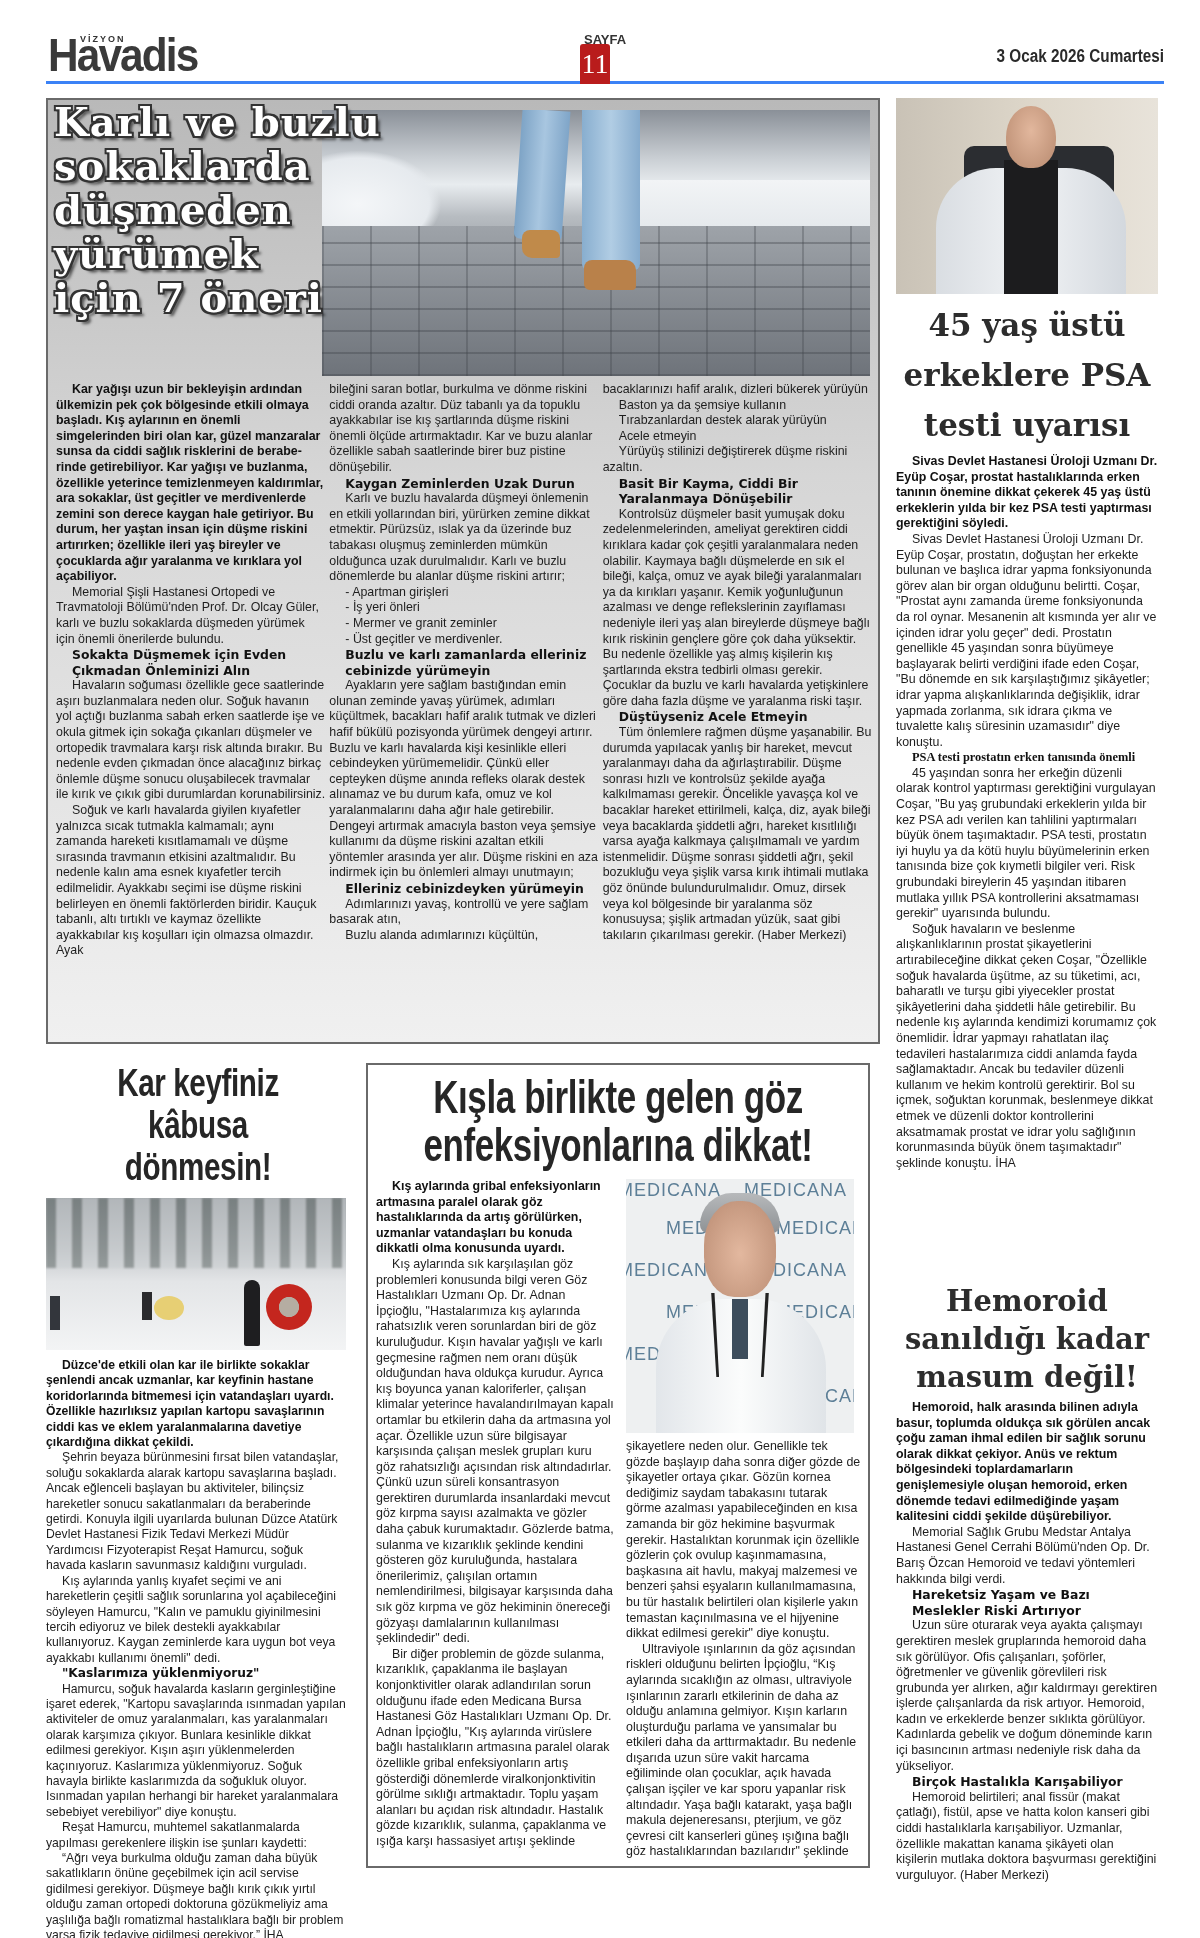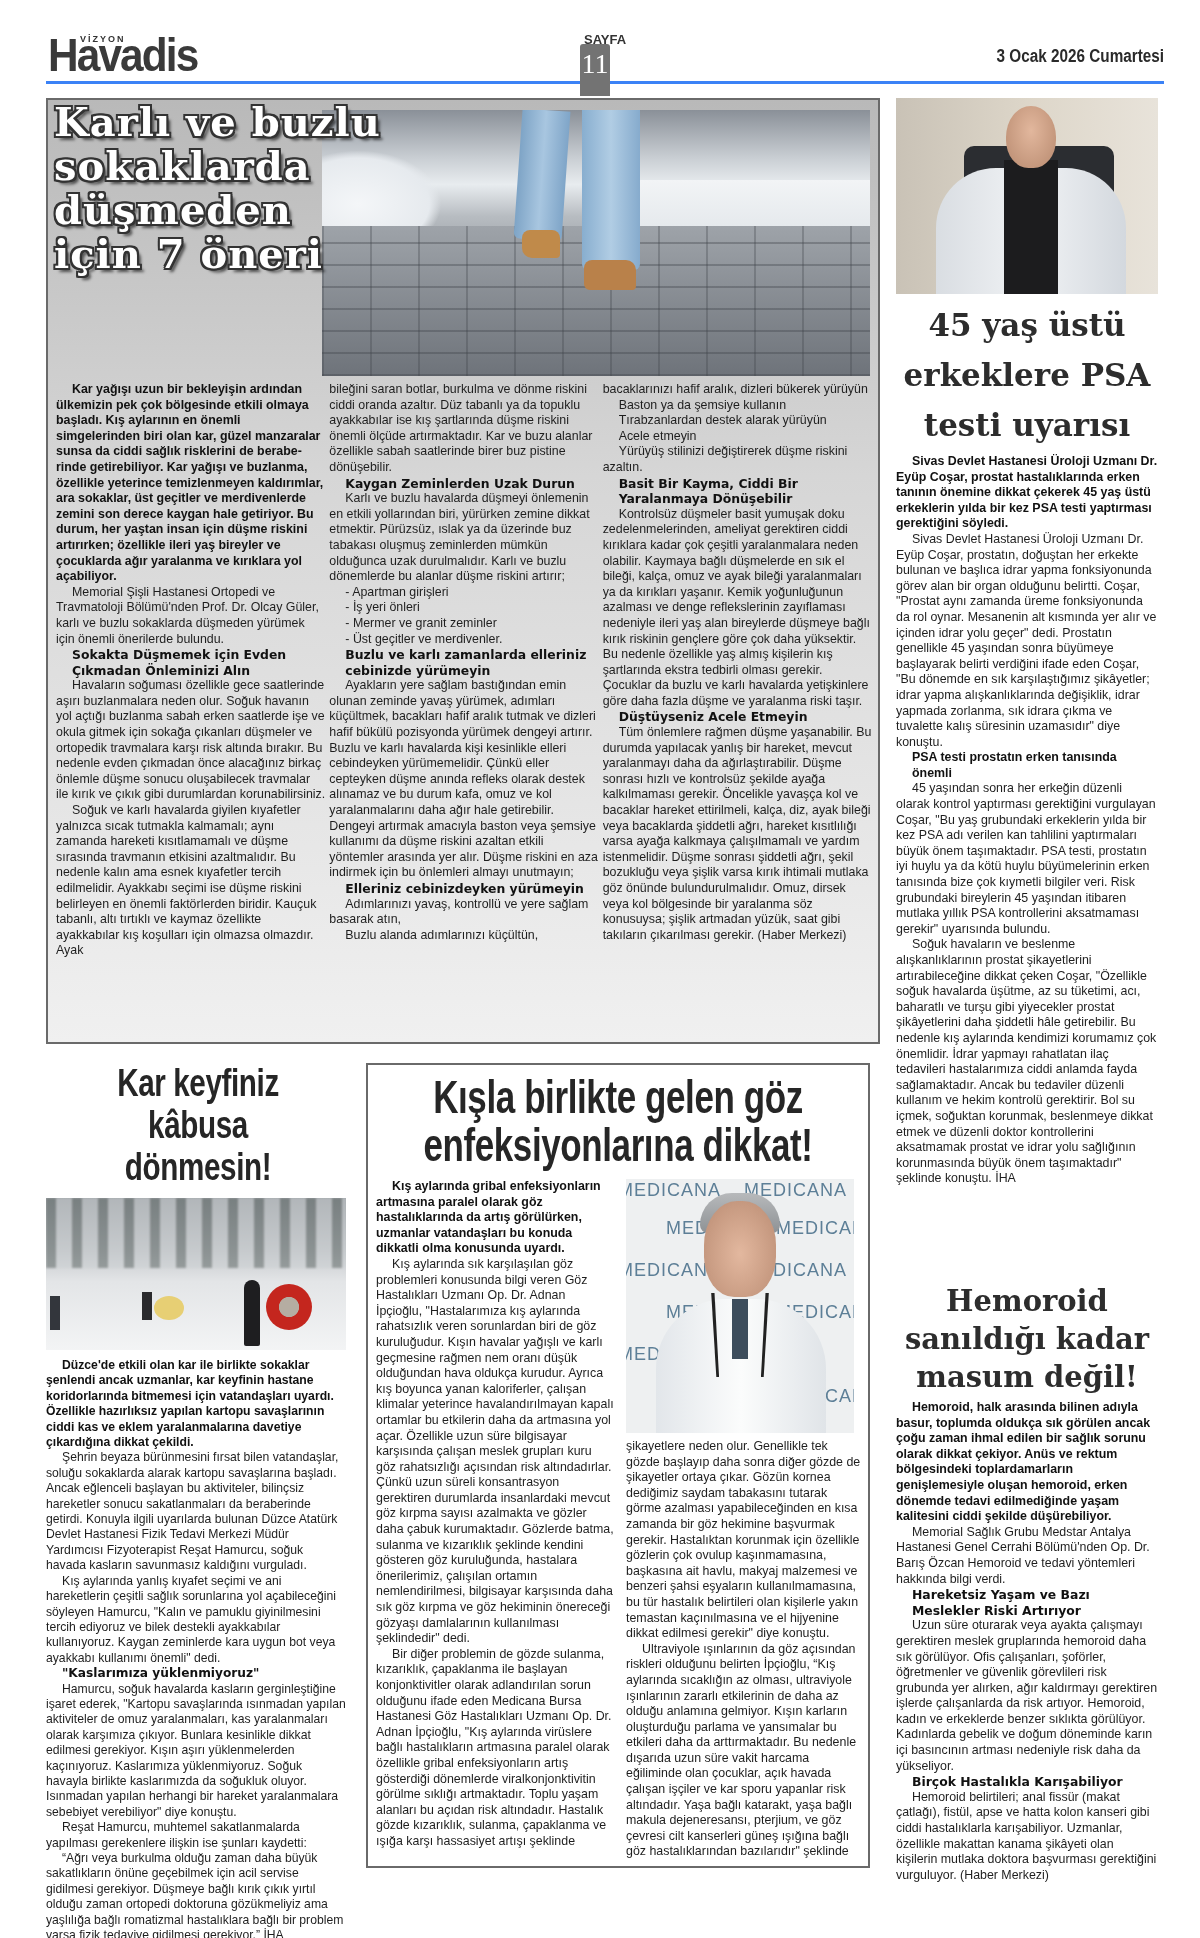--- a/index.html
+++ b/index.html
@@ -5,21 +5,21 @@
   * { box-sizing: border-box; margin: 0; padding: 0; }
   html, body { width: 1200px; height: 1938px; background: #ffffff; overflow: hidden; }
   body { position: relative; font-family: "Liberation Sans", sans-serif; color: #222; }
 
   
   .masthead { position: absolute; left: 46px; top: 28px; width: 1118px; height: 56px; border-bottom: 3px solid #3b82f6; }
   .logo { position: absolute; left: 2px; top: 2px; height: 50px; }
   .logo-small { position: absolute; left: 32px; top: 4px; font-size: 9px; letter-spacing: 2px; font-weight: bold; color: #333; font-family: "Liberation Sans", sans-serif; }
   .logo-big { position: absolute; left: 0; top: 0; font-family: "Liberation Sans", sans-serif; font-weight: bold; font-size: 46px; letter-spacing: -2px; color: #3a3a3a; transform: scaleX(0.92); transform-origin: left; line-height: 50px; }
   .page-label { position: absolute; left: 538px; top: 4px; font-size: 13px; font-weight: bold; color: #333; }
-  .page-num { position: absolute; left: 534px; top: 16px; width: 30px; height: 52px; background: #737373; color: #fff; border-radius: 3px 3px 0 0; font-family: "Liberation Serif", serif; font-size: 28px; text-align: center; line-height: 40px; }
+  .page-num { position: absolute; left: 534px; top: 16px; width: 30px; height: 40px; background: #b91c1c; color: #fff; border-radius: 3px 3px 0 0; font-family: "Liberation Serif", serif; font-size: 28px; text-align: center; line-height: 40px; }
   .date { position: absolute; right: 0; top: 18px; font-size: 18px; font-weight: bold; color: #2a2a2a; transform: scaleX(0.85); transform-origin: right; }
 
   
   .a1 { position: absolute; left: 46px; top: 98px; width: 834px; height: 946px; border: 2px solid #6a6a6a; background: linear-gradient(to bottom, #b9b9b9 0%, #d6d6d6 40%, #f0f0f0 100%); }
   .a1-photo { position: absolute; left: 274px; top: 10px; width: 548px; height: 266px; overflow: hidden;
     background: linear-gradient(180deg, #8a9098 0%, #c9ced3 18%, #e8ecef 28%, #b7bcc1 40%, #8b9096 65%, #6d7177 100%); }
   .a1-photo .snow-l { position:absolute; left:0; top:40px; width:120px; height:90px; background: radial-gradient(ellipse at 30% 60%, #f4f6f8 0%, #e6eaee 60%, transparent 70%); }
   .a1-photo .snow-r { position:absolute; right:0; top:70px; width:260px; height:70px; background: linear-gradient(180deg,#f2f4f6,#dfe4e8); }
   .a1-photo .pave { position:absolute; left:0; bottom:0; width:100%; height:150px;
     background: repeating-linear-gradient(0deg, rgba(60,64,70,0.35) 0 2px, transparent 2px 22px), repeating-linear-gradient(90deg, rgba(60,64,70,0.3) 0 2px, transparent 2px 48px), linear-gradient(180deg,#9ea3a9,#6e737a); }
@@ -42,21 +42,21 @@
   .psa { position: absolute; left: 896px; top: 98px; width: 268px; }
   .psa-photo { position: relative; width: 262px; height: 196px; overflow: hidden; background: linear-gradient(90deg, #c9c2b6 0%, #ddd6c9 50%, #e8e3da 100%); }
   .psa-photo .chair { position:absolute; left:68px; top:48px; width:150px; height:150px; background:#2b2d31; border-radius: 10px 10px 0 0; }
   .psa-photo .coat { position:absolute; left:40px; top:70px; width:190px; height:140px; background: linear-gradient(90deg,#d9dde2,#f1f3f5,#d3d8de); border-radius: 60px 60px 0 0; }
   .psa-photo .shirt { position:absolute; left:108px; top:62px; width:54px; height:140px; background:#1c1c1e; }
   .psa-photo .head { position:absolute; left:110px; top:8px; width:50px; height:62px; background: radial-gradient(ellipse at 50% 40%, #e2b79d, #b88a6f); border-radius: 50% 50% 45% 45%; }
   .psa-title { font-family: "DejaVu Serif", serif; font-weight: bold; font-size: 31px; line-height: 50px; color: #2d2d2d; text-align: center; margin-top: 6px; width: 262px; }
   .psa-body { margin-top: 4px; width: 262px; font-size: 12.4px; line-height: 15.6px; color: #1e1e1e; }
   .psa-body p { text-indent: 16px; }
   .psa-body p.lead { font-weight: bold; color: #111; }
-  .psa-body h4 { font-weight: bold; font-size: 12.4px; line-height: 15.6px; padding-left: 16px; color: #111; font-family: Liberation Sans, sans-serif; }
+  .psa-body h4 { font-weight: bold; font-size: 12.4px; line-height: 15.6px; padding-left: 16px; color: #111; font-family: Liberation Serif, serif; }
 
   
   .hem { position: absolute; left: 896px; top: 1282px; width: 268px; }
   .hem-title { font-family: "DejaVu Serif", serif; font-weight: bold; font-size: 29px; line-height: 38px; color: #2d2d2d; text-align: center; width: 262px; }
   .hem-body { margin-top: 4px; width: 262px; font-size: 12.4px; line-height: 15.6px; color: #1e1e1e; }
   .hem-body p { text-indent: 16px; }
   .hem-body p.lead { font-weight: bold; color: #111; }
   .hem-body h4 { font-weight: bold; font-size: 12.4px; line-height: 15.6px; padding-left: 16px; color: #111; font-family: "DejaVu Sans", sans-serif; }
 
   
@@ -112,20 +112,21 @@
       <div class="pave"></div>
     <div class="leg1"></div>
       <div class="leg2"></div>
       <div class="boot1"></div>
       <div class="boot2"></div>
   </div>
   <h1 class="a1-title">
     <span>Karlı ve buzlu</span>
     <span>sokaklarda</span>
     <span>düşmeden</span>
+    <span>yürümek</span>
     <span>için 7 öneri</span>
   </h1>
   <div class="a1-cols">
     <div class="col">
       <p class="lead">Kar yağışı uzun bir bekleyişin ardından ülkemizin pek çok bölgesinde etkili olmaya başladı. Kış aylarının en önemli simgelerinden biri olan kar, güzel manzaralar sunsa da ciddi sağlık risklerini de berabe-rinde getirebiliyor. Kar yağışı ve buzlanma, özellikle yeterince temizlenmeyen kaldırımlar, ara sokaklar, üst geçitler ve merdivenlerde zemini son derece kaygan hale getiriyor. Bu durum, her yaştan insan için düşme riskini artırırken; özellikle ileri yaş bireyler ve çocuklarda ağır yaralanma ve kırıklara yol açabiliyor.</p>
       <p>Memorial Şişli Hastanesi Ortopedi ve Travmatoloji Bölümü'nden Prof. Dr. Olcay Güler, karlı ve buzlu sokaklarda düşmeden yürümek için önemli önerilerde bulundu.</p>
       <h4>Sokakta Düşmemek için Evden Çıkmadan Önleminizi Alın</h4>
       <p>Havaların soğuması özellikle gece saatlerinde aşırı buzlanmalara neden olur. Soğuk havanın yol açtığı buzlanma sabah erken saatlerde işe ve okula gitmek için sokağa çıkanları düşmeler ve ortopedik travmalara karşı risk altında bırakır. Bu nedenle evden çıkmadan önce alacağınız birkaç önlemle düşme sonucu oluşabilecek travmalar ile kırık ve çıkık gibi durumlardan korunabilirsiniz.</p>
       <p>Soğuk ve karlı havalarda giyilen kıyafetler yalnızca sıcak tutmakla kalmamalı; aynı zamanda hareketi kısıtlamamalı ve düşme sırasında travmanın etkisini azaltmalıdır. Bu nedenle kalın ama esnek kıyafetler tercih edilmelidir. Ayakkabı seçimi ise düşme riskini belirleyen en önemli faktörlerden biridir. Kauçuk tabanlı, altı tırtıklı ve kaymaz özellikte ayakkabılar kış koşulları için olmazsa olmazdır. Ayak</p>
     </div>

